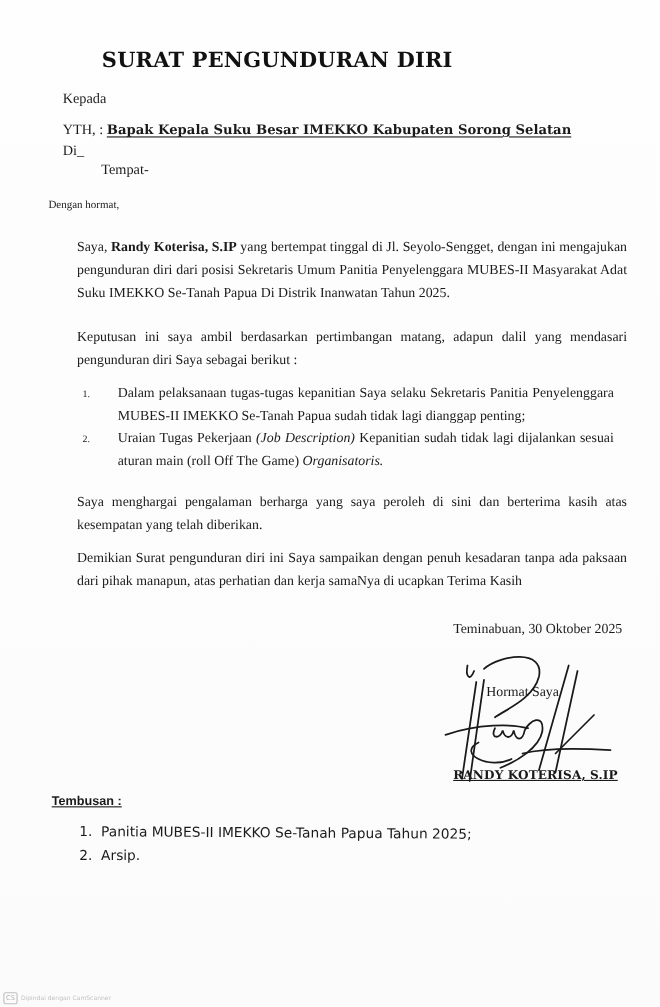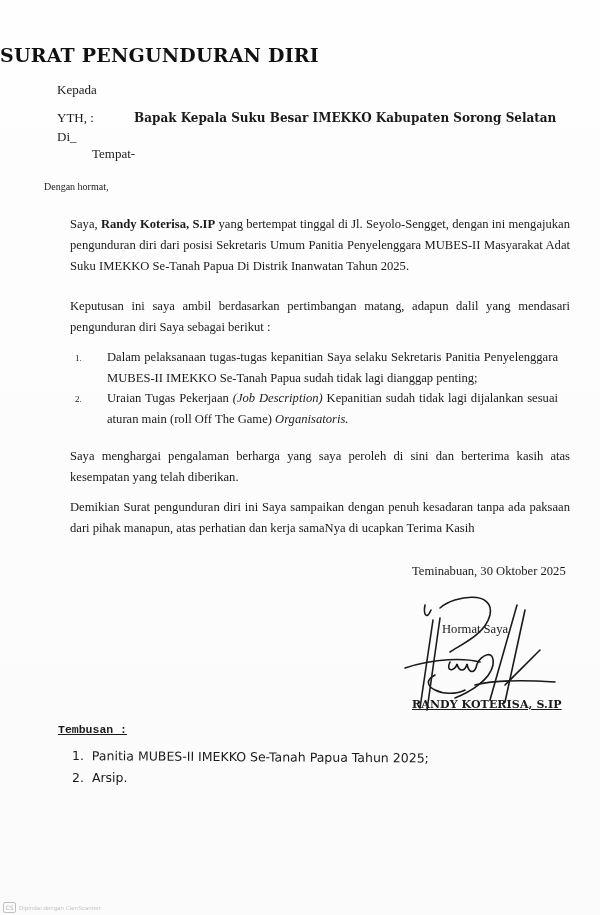--- a/index.html
+++ b/index.html
@@ -3,36 +3,36 @@
 <meta charset="utf-8">
 <style>
   html, body { margin: 0; padding: 0; }
   body {
     width: 600px; height: 915px; background: #fdfdfd; position: relative; overflow: hidden;
     font-family: "Liberation Serif", serif; color: #1a1a1a;
   }
   .page { position: absolute; inset: 0; background: linear-gradient(#fefefe, #fbfbfb); }
   .abs { position: absolute; }
   .title {
-    top: 44px; left: 0; width: 504px; 
+    top: 44px; left: 0; width: 504px; text-align: center;
     font-family: "DejaVu Serif", serif; font-weight: bold; font-size: 19px; letter-spacing: 0.2px; color: #111;
   }
   .t13 { font-size: 13px; line-height: 19px; }
   .bookman { font-family: "DejaVu Serif", serif; }
-  .u { text-underline-offset: 2px; margin-left: 37px; }
+  .u { text-decoration: underline; text-underline-offset: 2px; }
   .just { text-align: justify; text-align-last: left; }
   .para { left: 58px; width: 500px; font-size: 12.6px; line-height: 21px; margin-left: 12px; }
   ol.points { margin: 0; padding: 0; list-style: none; }
   ol.points li { position: relative; padding-left: 32px; font-size: 12.6px; line-height: 20.5px; text-align: justify; }
   ol.points li .num { position: absolute; left: 0; font-size: 9px; top: 1px; }
   .sig-name {
     position: absolute; left: 412px; top: 698px; font-family: "DejaVu Serif", serif; font-weight: bold;
     font-size: 11px; text-decoration: underline; letter-spacing: 0.1px;
   }
-  .cc-title { left: 58px; top: 723px; font-family: Liberation Mono, monospace; font-weight: bold; font-size: 11.5px; text-decoration: underline; }
+  .cc-title { left: 47px; top: 723px; font-family: Liberation Sans, sans-serif; font-weight: bold; font-size: 11.5px; text-decoration: underline; }
   .cc-list { left: 72px; top: 745px; font-family: "DejaVu Sans", sans-serif; font-size: 12.5px; line-height: 22px; }
   .cs-badge { left: 3px; top: 902px; display: flex; align-items: center; gap: 3px; opacity: 0.45; }
   .cs-logo { width: 11px; height: 9px; border: 1px solid #777; border-radius: 2px; font-size: 6px; line-height: 9px; text-align: center; font-family: "DejaVu Sans", sans-serif; color: #555; }
   .cs-text { font-family: "DejaVu Sans", sans-serif; font-size: 5.5px; color: #777; }
 </style>
 </head>
 <body>
 
 <div class="page">
 

